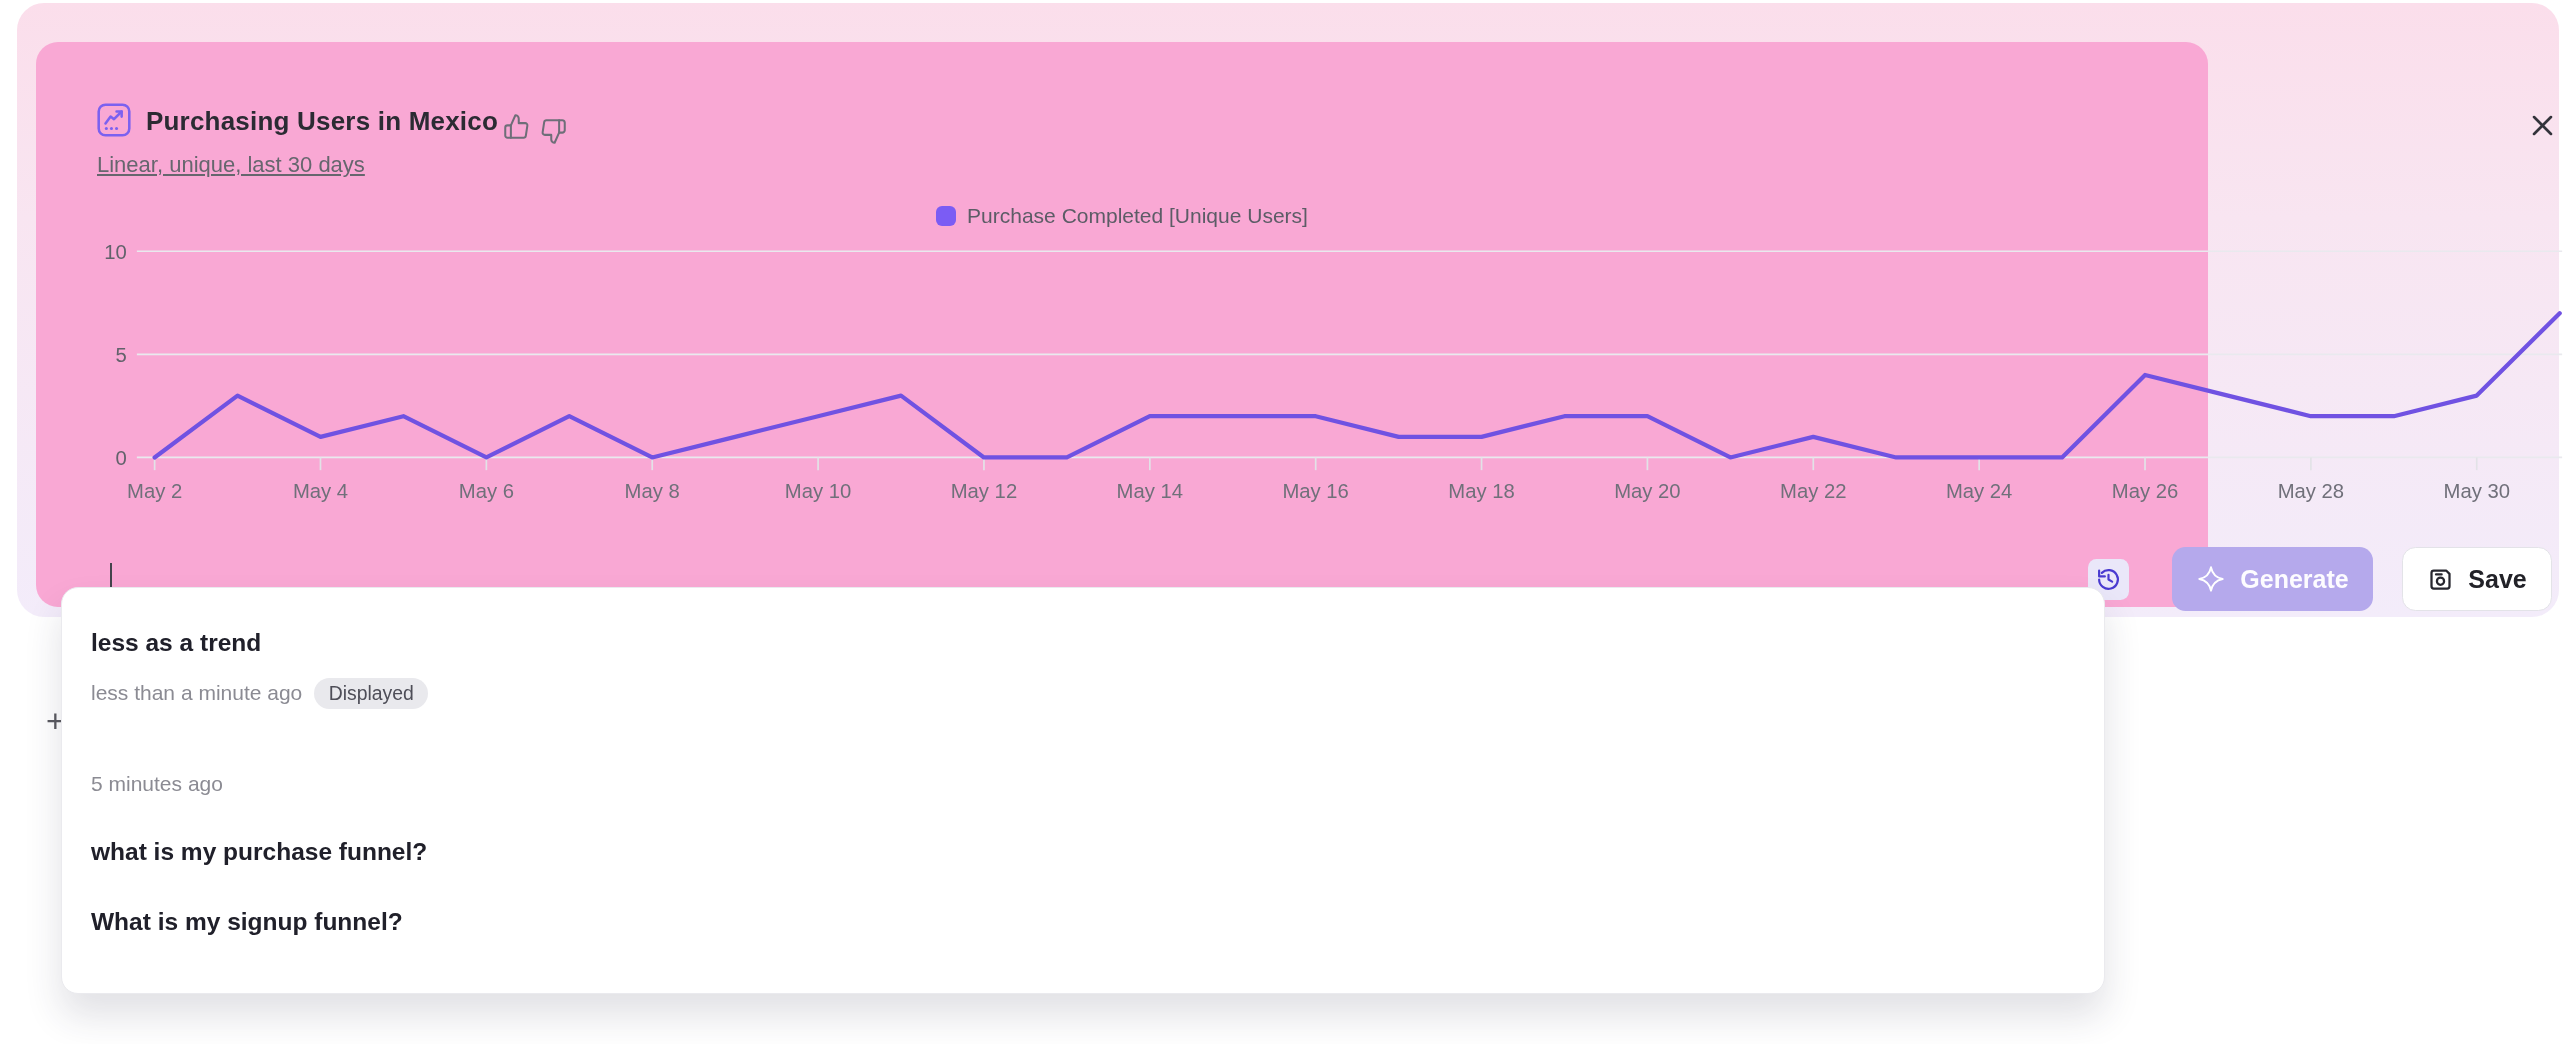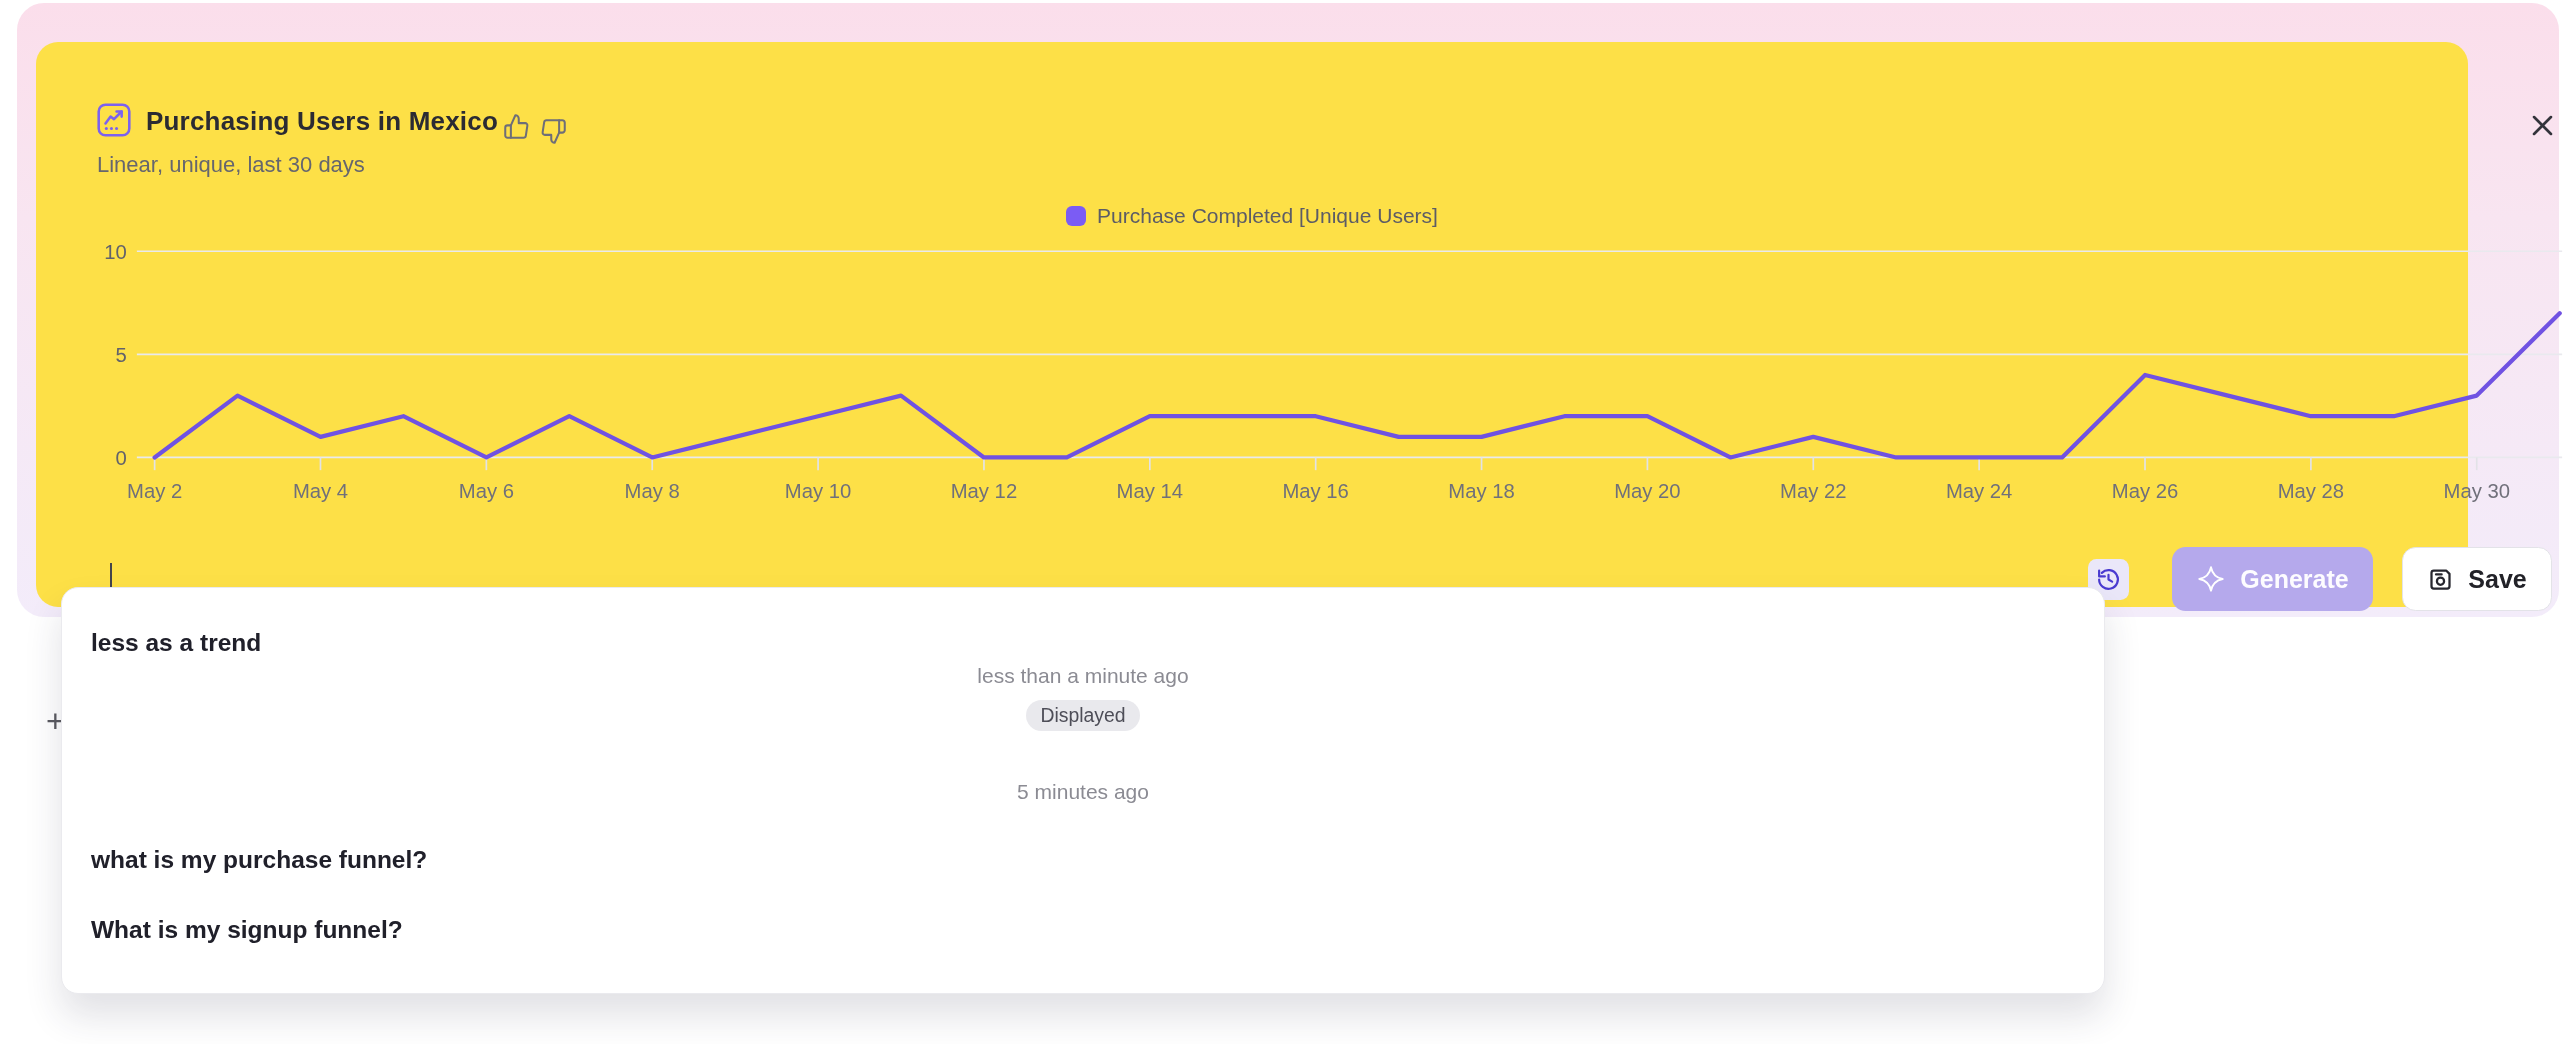--- a/index.html
+++ b/index.html
@@ -3,31 +3,31 @@
 <meta charset="utf-8">
 <style>
   * { margin:0; padding:0; box-sizing:border-box; }
   html,body { width:2576px; height:1045px; background:#ffffff; overflow:hidden;
     font-family:"Liberation Sans","DejaVu Sans",sans-serif; }
 
   .glow { position:absolute; left:17px; top:3.4px; width:2542px; height:614px;
     border-radius:27px;
     background:linear-gradient(180deg,#fbdeeb 0%,#f8e5f1 35%,#f3ecfa 100%); }
 
-  .card { position:absolute; left:36px; top:42px; width:2432px; height:565px;
-    background:#fde047; border-radius:22px; }
+  .card { position:absolute; left:36px; top:42px; width:2172px; height:565px;
+    background:#f9a8d4; border-radius:22px; }
 
   .chart-type-icon { position:absolute; left:61px; top:61px; }
   .page-title { position:absolute; left:110px; top:64px; font-size:26px; font-weight:700; color:#2b2b33; letter-spacing:0.2px; }
   .thumb { position:absolute; top:71px; color:#6e6e78; }
   .thumb.up { left:467px; }
   .thumb.down { left:504px; top:76px; }
   .close-btn { position:absolute; left:2486px; top:63px; width:41px; height:41px;
     display:flex; align-items:center; justify-content:center; cursor:pointer; }
-  .subtitle { position:absolute; left:61px; top:110px; font-size:22px; color:#66666e; }
+  .subtitle { position:absolute; left:61px; top:110px; font-size:22px; color:#66666e;text-decoration:underline; }
 
   .legend { position:absolute; left:0; top:162px; width:100%; display:flex; justify-content:center; align-items:center; gap:11px; }
   .legend-swatch { width:20px; height:20px; border-radius:6px; }
   .legend-label { font-size:21px; color:#5c5c66; }
 
   .chart-wrap { position:absolute; left:62px; top:194px; width:2476px; height:279px; }
   .chart-wrap svg { width:100%; height:100%; display:block; }
 
   .prompt-input { position:absolute; left:61px; top:505px; width:2044px; height:64px;
     border:2.5px solid #5646d4; border-radius:18.6px; background:#fdf4fa;
@@ -46,21 +46,21 @@
   .btn-generate { left:2136px; width:201px; background:#b5a9ec; color:#fdfcff; }
   .btn-save { left:2366px; width:150px; background:#ffffff; border:1.7px solid #e3e3e8; color:#222228; }
 
   .plus-sign { position:absolute; left:46px; top:703px; font-size:32px; color:#5a5a60; }
 
   .dropdown { position:absolute; left:61px; top:587px; width:2044px; height:407px;
     background:#ffffff; border:0.8px solid #eaeaee; border-radius:17px;
     box-shadow:0 22px 37px rgba(40,40,70,.14); padding:18.6px 0; overflow:hidden; }
   .h-item { padding:22px 29px 20px 29px; cursor:pointer; }
   .h-query { font-size:24.5px; font-weight:600; color:#20202a; }
-  .h-meta { margin-top:7px; display:flex; align-items:center; gap:12px;flex-direction:column; }
+  .h-meta { margin-top:21px; display:flex; align-items:center; gap:12px; }
   .h-time { font-size:21px; color:#8b8b93; }
   .h-badge { font-size:19.4px; color:#4e4e58; background:#e9e9ed; border-radius:844px; padding:4.2px 14.4px;text-align:right; }
 </style>
 </head>
 <body>
 
 <div class="glow"></div>
 
 <div class="card">
 

